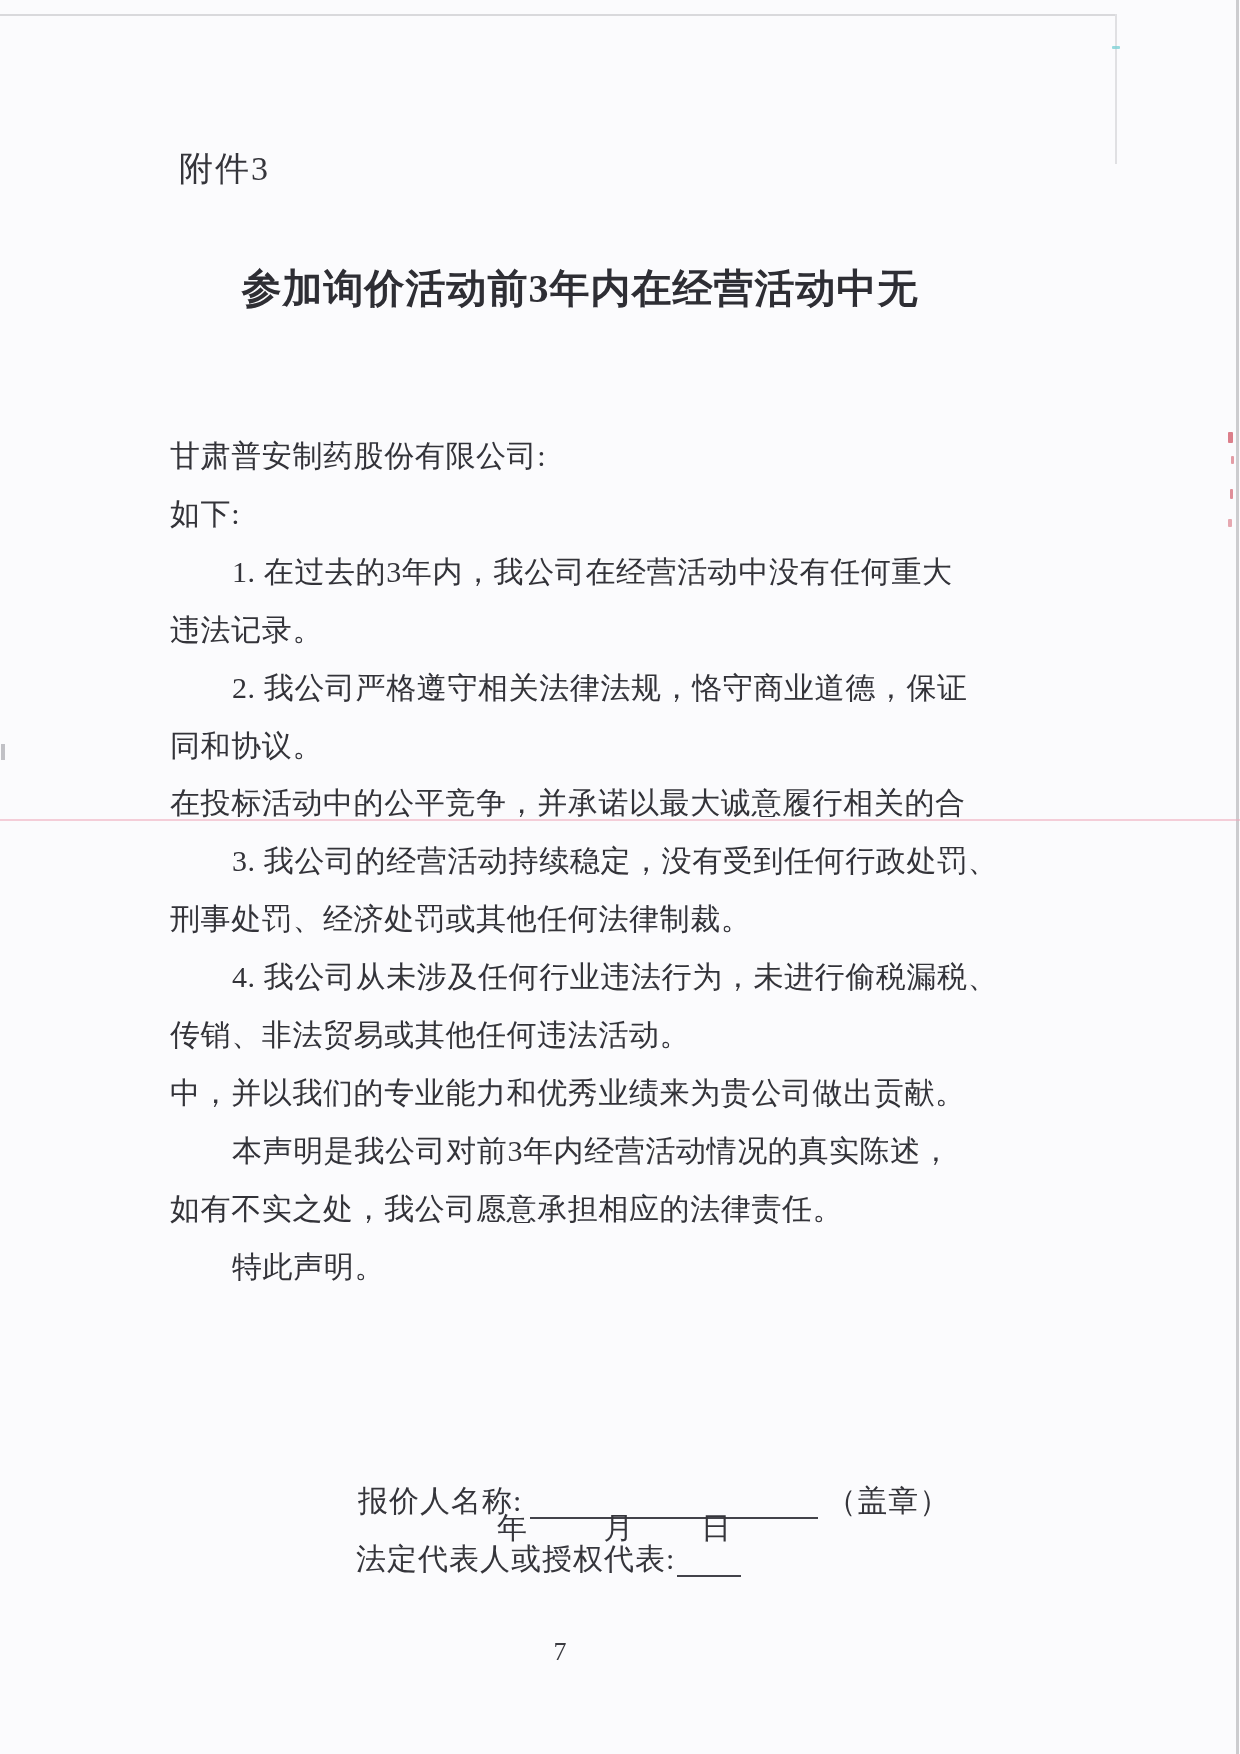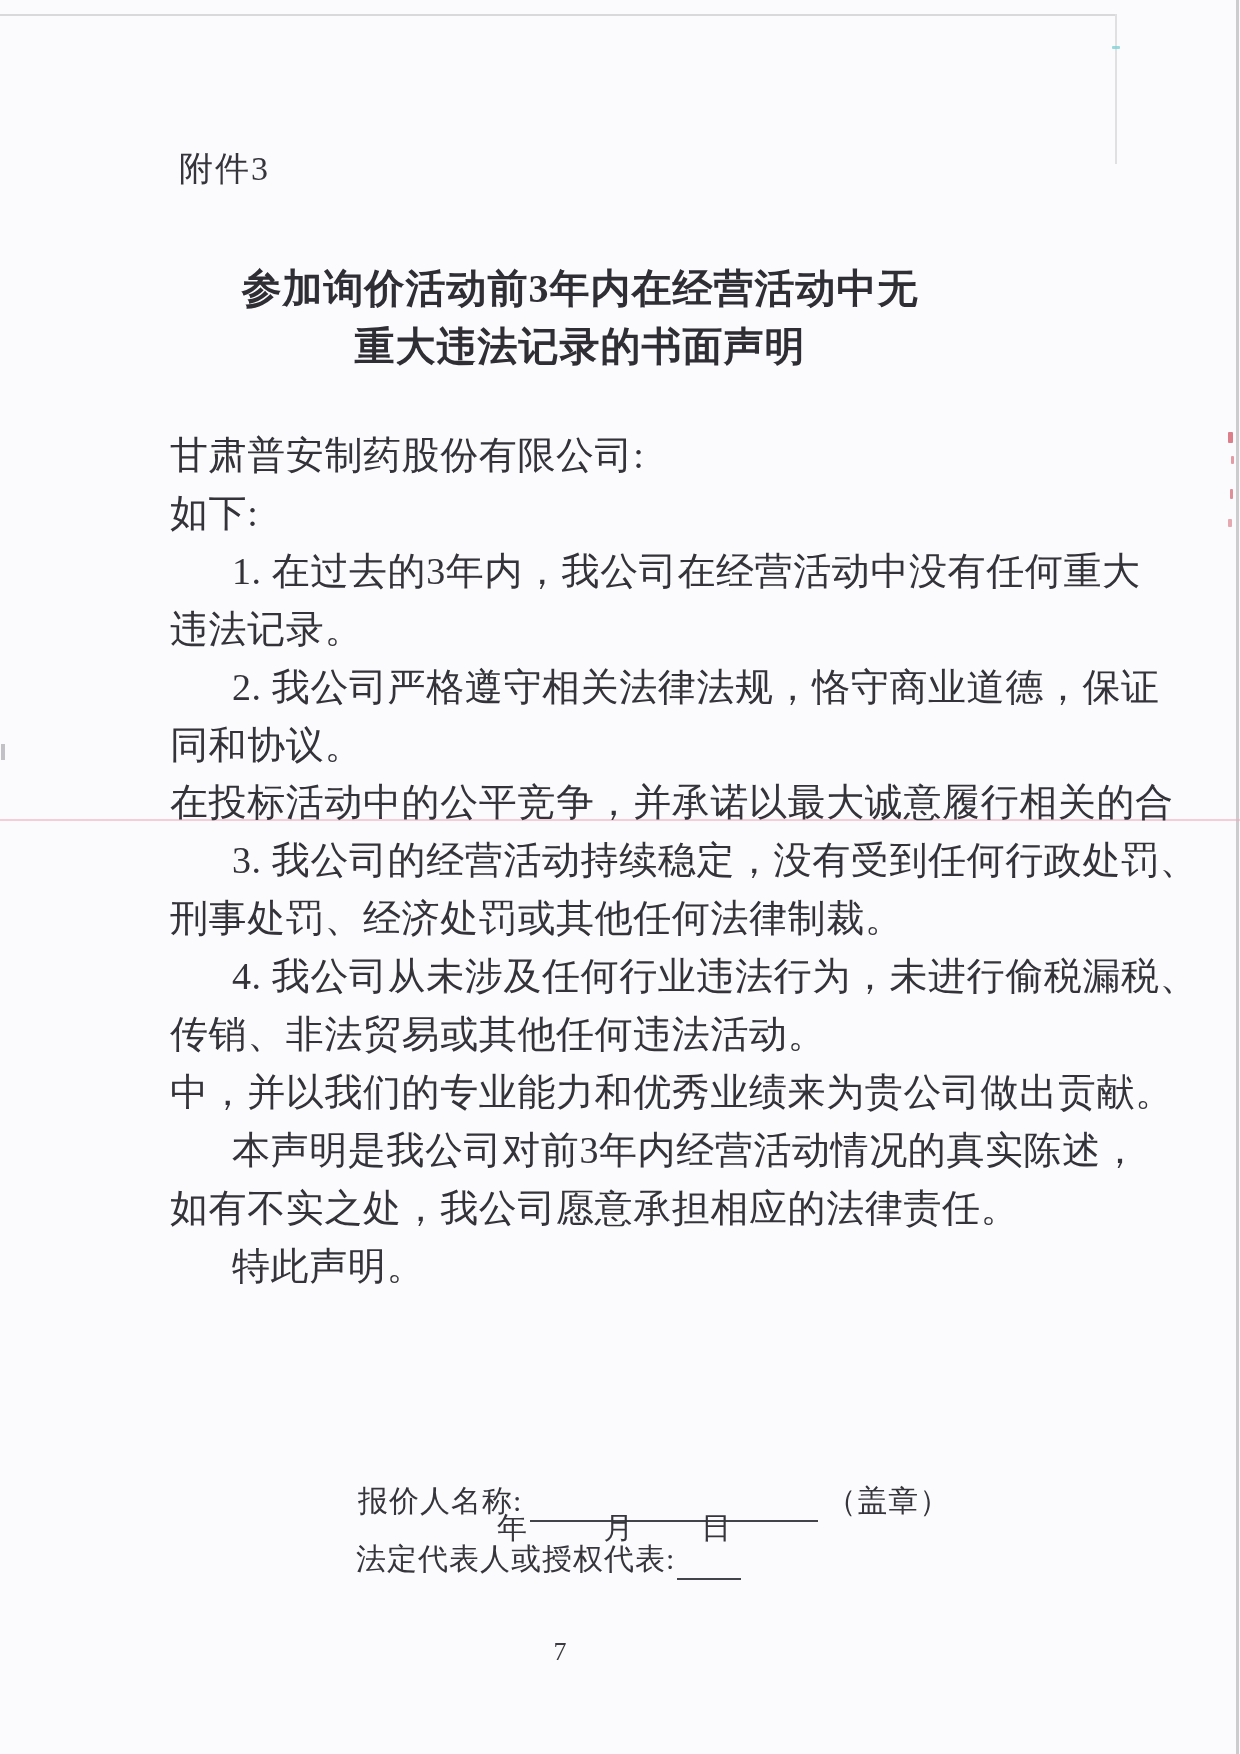--- a/index.html
+++ b/index.html
@@ -50,32 +50,32 @@
     color: #2e2e34;
     padding-left: 10px;
   }
   .doc-title .title-line { display: block; }
 
   .body-text {
     position: absolute;
     left: 170px;
     top: 427px;
     width: 808px;
-    font-size: 38px;
+    font-size: 30px;
     line-height: 57.9px;
     letter-spacing: 0.6px;
     color: #333339;
   }
   .line { white-space: nowrap; }
   .line.indent { text-indent: 62px; }
 
   .sig-row {
     position: absolute;
     display: flex;
-    align-items: flex-end;
+    align-items: center;
     font-size: 30px;
     letter-spacing: 1px;
     white-space: nowrap;
   }
   .sig-row-1 { left: 358px; top: 1481px; }
   .sig-row-2 { left: 356px; top: 1539px; }
   .blank {
     display: inline-block;
     border-bottom: 2px solid #43434a;
     height: 32px;
@@ -115,21 +115,20 @@
 <div class="speck speck-red2"></div>
 <div class="speck speck-red3"></div>
 <div class="speck speck-red4"></div>
 <div class="speck speck-cyan"></div>
 <div class="tick-left"></div>
 
 <div class="attachment">附件3</div>
 
 <h1 class="doc-title">
   <span class="title-line">参加询价活动前3年内在经营活动中无</span>
-  <span class="title-line">重大违法记录的书面声明</span>
 </h1>
 
 <div class="body-text">
   <div class="line">甘肃普安制药股份有限公司:</div>
   <div class="line">如下:</div>
   <div class="line indent">1. 在过去的3年内，我公司在经营活动中没有任何重大</div>
   <div class="line">违法记录。</div>
   <div class="line indent">2. 我公司严格遵守相关法律法规，恪守商业道德，保证</div>
   <div class="line">同和协议。</div>
   <div class="line">在投标活动中的公平竞争，并承诺以最大诚意履行相关的合</div>

